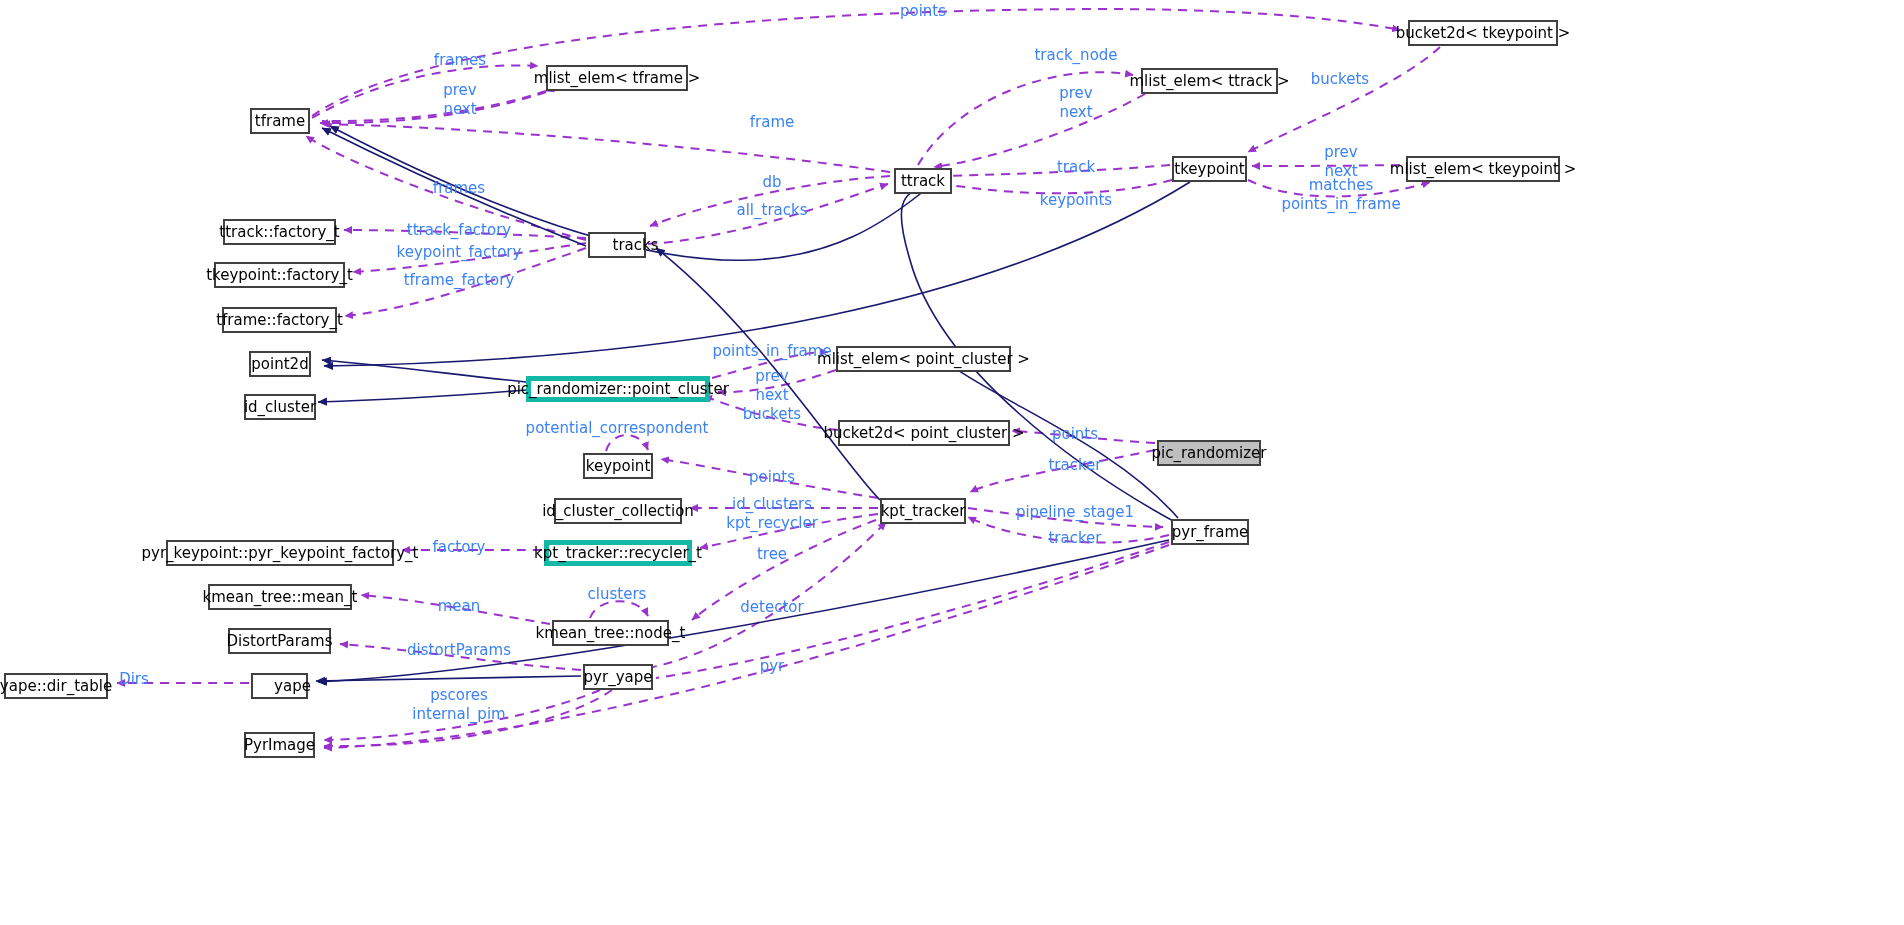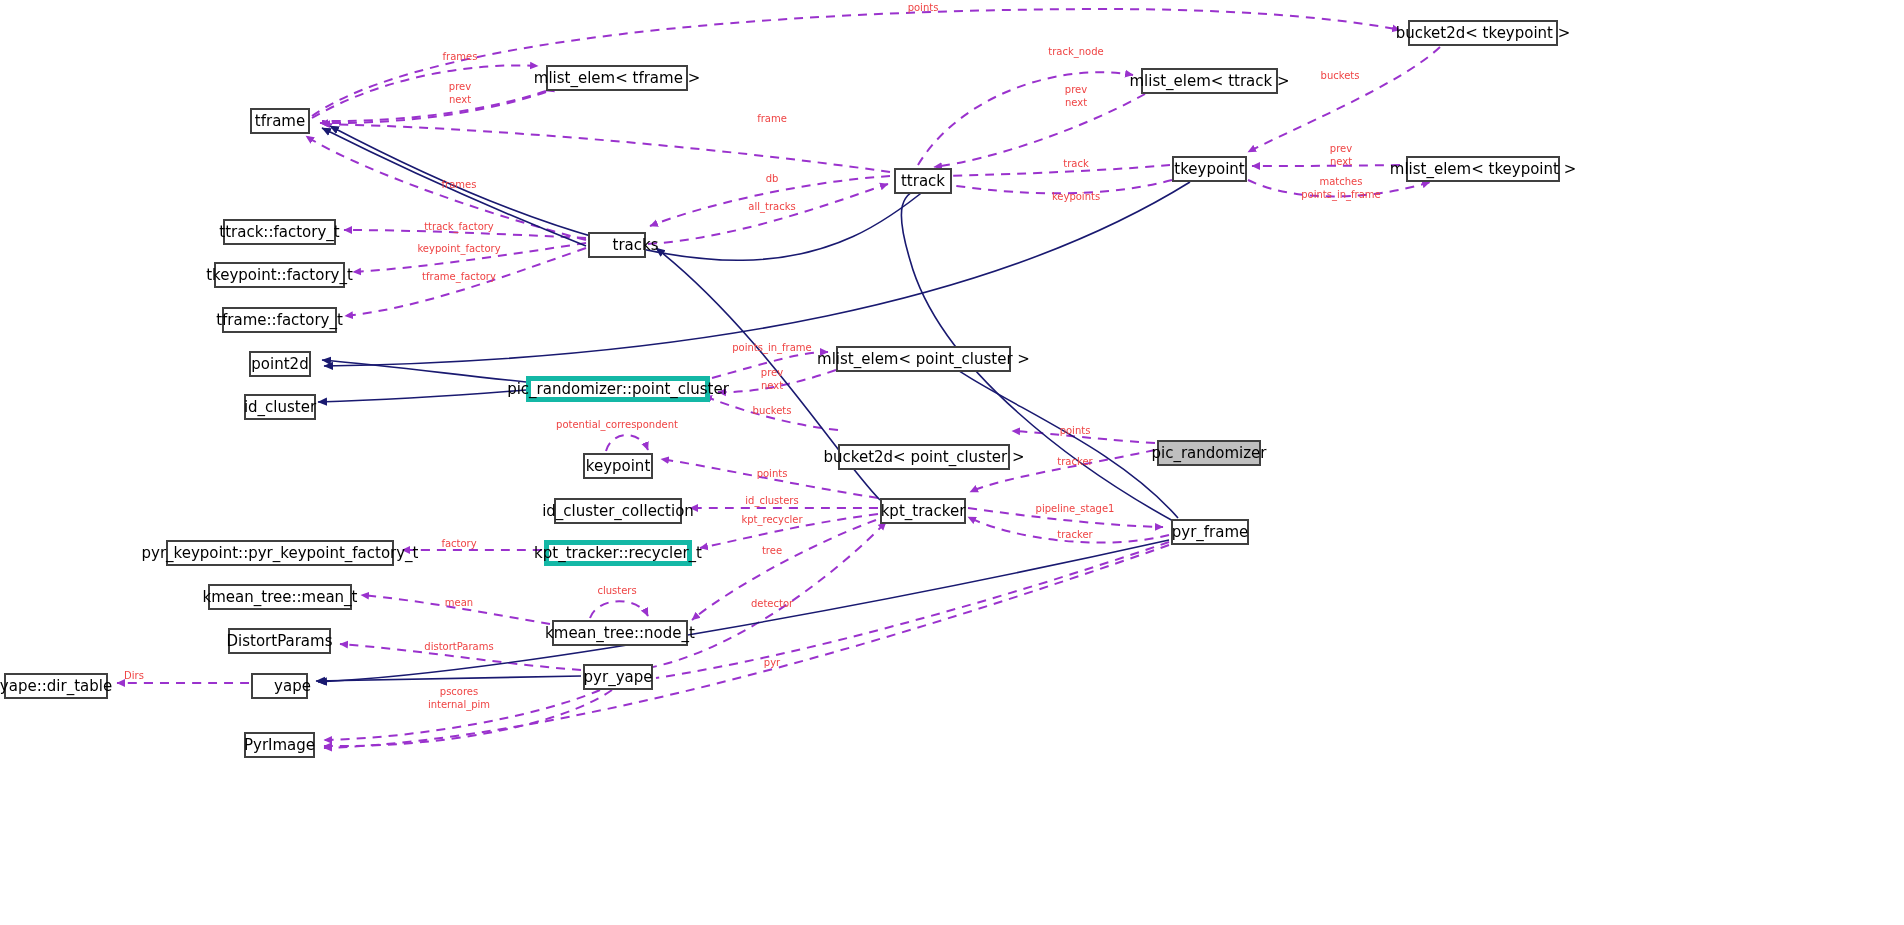--- a/index.html
+++ b/index.html
@@ -46,23 +46,23 @@
   }
   .node.current {
     background: #bfbfbf;
     border: 2px solid #404040;
   }
   .node.faint {
     border: 5px solid #14b8a6;
   }
   .edge-label {
     position: absolute;
-    font-size: 10px;
+    font-size: 15px;
     line-height: 1.28;
-    color: #ef4444;
+    color: #3b82f6;
     white-space: nowrap;
     background: transparent;
     z-index: 4;
   }
   .edge-label.center { transform: translateX(-50%); }
 </style>
 </head>
 <body>
 
 <div id="diagram">
@@ -220,21 +220,21 @@
   </div>
   <div class="node thick" style="left:836px; top:346px; width:175px;">
     <span>mlist_elem&lt; point_cluster &gt;</span>
   </div>
   <div class="node faint" style="left:526px; top:376px; width:184px;">
     <span>pic_randomizer::point_cluster</span>
   </div>
   <div class="node thick" style="left:244px; top:394px; width:72px;">
     <span>id_cluster</span>
   </div>
-  <div class="node thick" style="left:838px; top:420px; width:172px;margin-top:24px;">
+  <div class="node thick" style="left:838px; top:420px; width:172px;">
     <span>bucket2d&lt; point_cluster &gt;</span>
   </div>
   <div class="node current" style="left:1157px; top:440px; width:104px;">
     <span>pic_randomizer</span>
   </div>
   <div class="node thick" style="left:583px; top:453px; width:70px;">
     <span>keypoint</span>
   </div>
   <div class="node thick" style="left:554px; top:498px; width:128px;">
     <span>id_cluster_collection</span>
@@ -247,21 +247,21 @@
   </div>
   <div class="node faint" style="left:544px; top:540px; width:148px;">
     <span>kpt_tracker::recycler_t</span>
   </div>
   <div class="node thick" style="left:1171px; top:519px; width:78px;">
     <span>pyr_frame</span>
   </div>
   <div class="node thick" style="left:208px; top:584px; width:144px;">
     <span>kmean_tree::mean_t</span>
   </div>
-  <div class="node thick" style="left:552px; top:620px; width:136px;">
+  <div class="node thick" style="left:552px; top:620px; width:117px;">
     <span>kmean_tree::node_t</span>
   </div>
   <div class="node thick" style="left:228px; top:628px; width:103px;">
     <span>DistortParams</span>
   </div>
   <div class="node thick" style="left:583px; top:664px; width:70px;">
     <span>pyr_yape</span>
   </div>
   <div class="node thick" style="left:4px; top:673px; width:104px;">
     <span>yape::dir_table</span>

